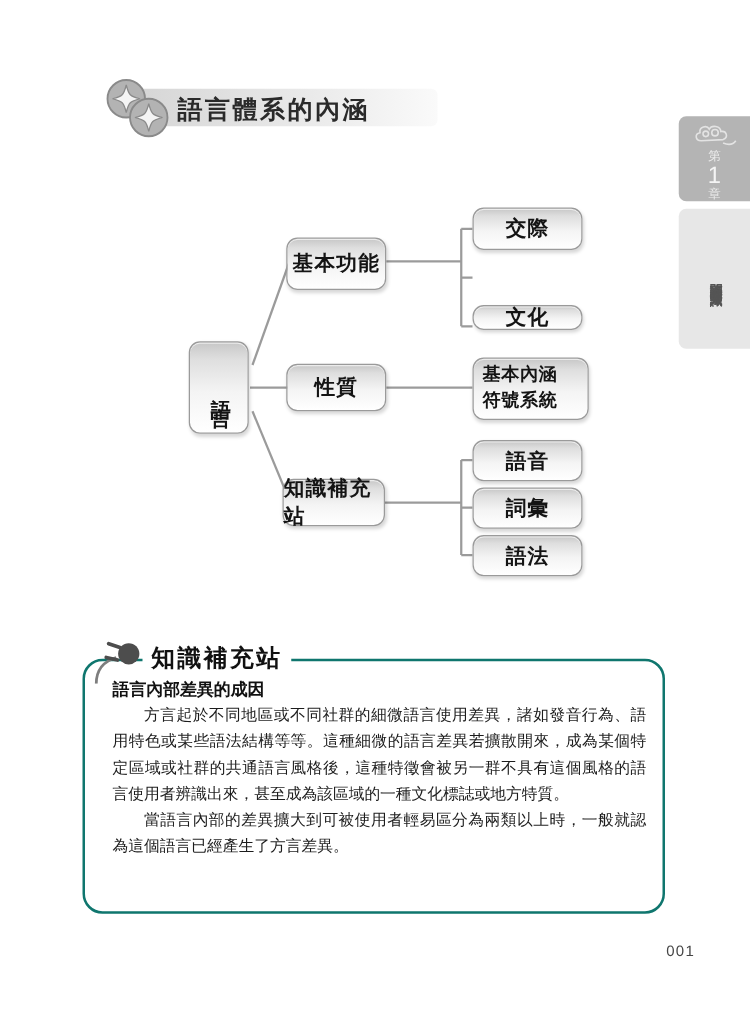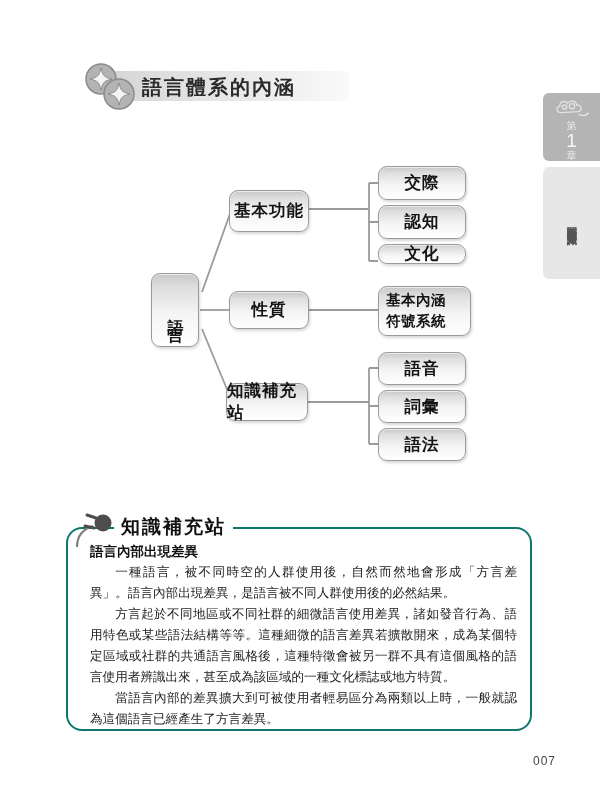--- a/index.html
+++ b/index.html
@@ -118,43 +118,41 @@
     <span class="vtext">閩南語研究的背景知識</span>
   </div>
 
   <div class="node root" style="left:151px;top:273px;width:48px;height:74px;">語言</div>
 
   <div class="node" style="left:229px;top:190px;width:80px;height:42px;">基本功能</div>
   <div class="node" style="left:229px;top:291px;width:80px;height:38px;">性質</div>
   <div class="node" style="left:226px;top:383px;width:82px;height:38px;">知識補充站</div>
 
   <div class="node" style="left:378px;top:166px;width:88px;height:34px;">交際</div>
-  <div class="node" style="left:378px;top:205px;width:88px;height:34px;">認知</div>
   <div class="node" style="left:378px;top:244px;width:88px;height:20px;">文化</div>
 
   <div class="node two-line" style="left:378px;top:286px;width:93px;height:50px;">基本內涵
 符號系統</div>
 
   <div class="node" style="left:378px;top:352px;width:88px;height:33px;">語音</div>
   <div class="node" style="left:378px;top:390px;width:88px;height:33px;">詞彙</div>
   <div class="node" style="left:378px;top:428px;width:88px;height:33px;">語法</div>
 
   <div class="kb">
     <svg class="kb-plug" width="46" height="36" viewBox="0 0 46 36">
       <path d="M5,36 C5,24 11,18 21,15" stroke="#7e7e7e" stroke-width="2.2" fill="none"></path>
       <g stroke="#4d4d4d" stroke-width="3" stroke-linecap="round">
         <path d="M24,7 L15,4"></path>
         <path d="M22,17 L13,15"></path>
       </g>
       <circle cx="31" cy="12" r="8.5" fill="#4d4d4d"></circle>
     </svg>
     <div class="kb-chip">知識補充站</div>
     <div class="kb-body">
-      <h4 class="kb-heading">語言內部出現差異</h4>
-      <p>一種語言，被不同時空的人群使用後，自然而然地會形成「方言差異」。語言內部出現差異，是語言被不同人群使用後的必然結果。</p>
+      <h4 class="kb-heading">語言內部差異的成因</h4>
       <p>方言起於不同地區或不同社群的細微語言使用差異，諸如發音行為、語用特色或某些語法結構等等。這種細微的語言差異若擴散開來，成為某個特定區域或社群的共通語言風格後，這種特徵會被另一群不具有這個風格的語言使用者辨識出來，甚至成為該區域的一種文化標誌或地方特質。</p>
       <p>當語言內部的差異擴大到可被使用者輕易區分為兩類以上時，一般就認為這個語言已經產生了方言差異。</p>
     </div>
   </div>
 
-  <div class="pagenum">007</div>
+  <div class="pagenum">001</div>
 
 </div>
 
 </body></html>

